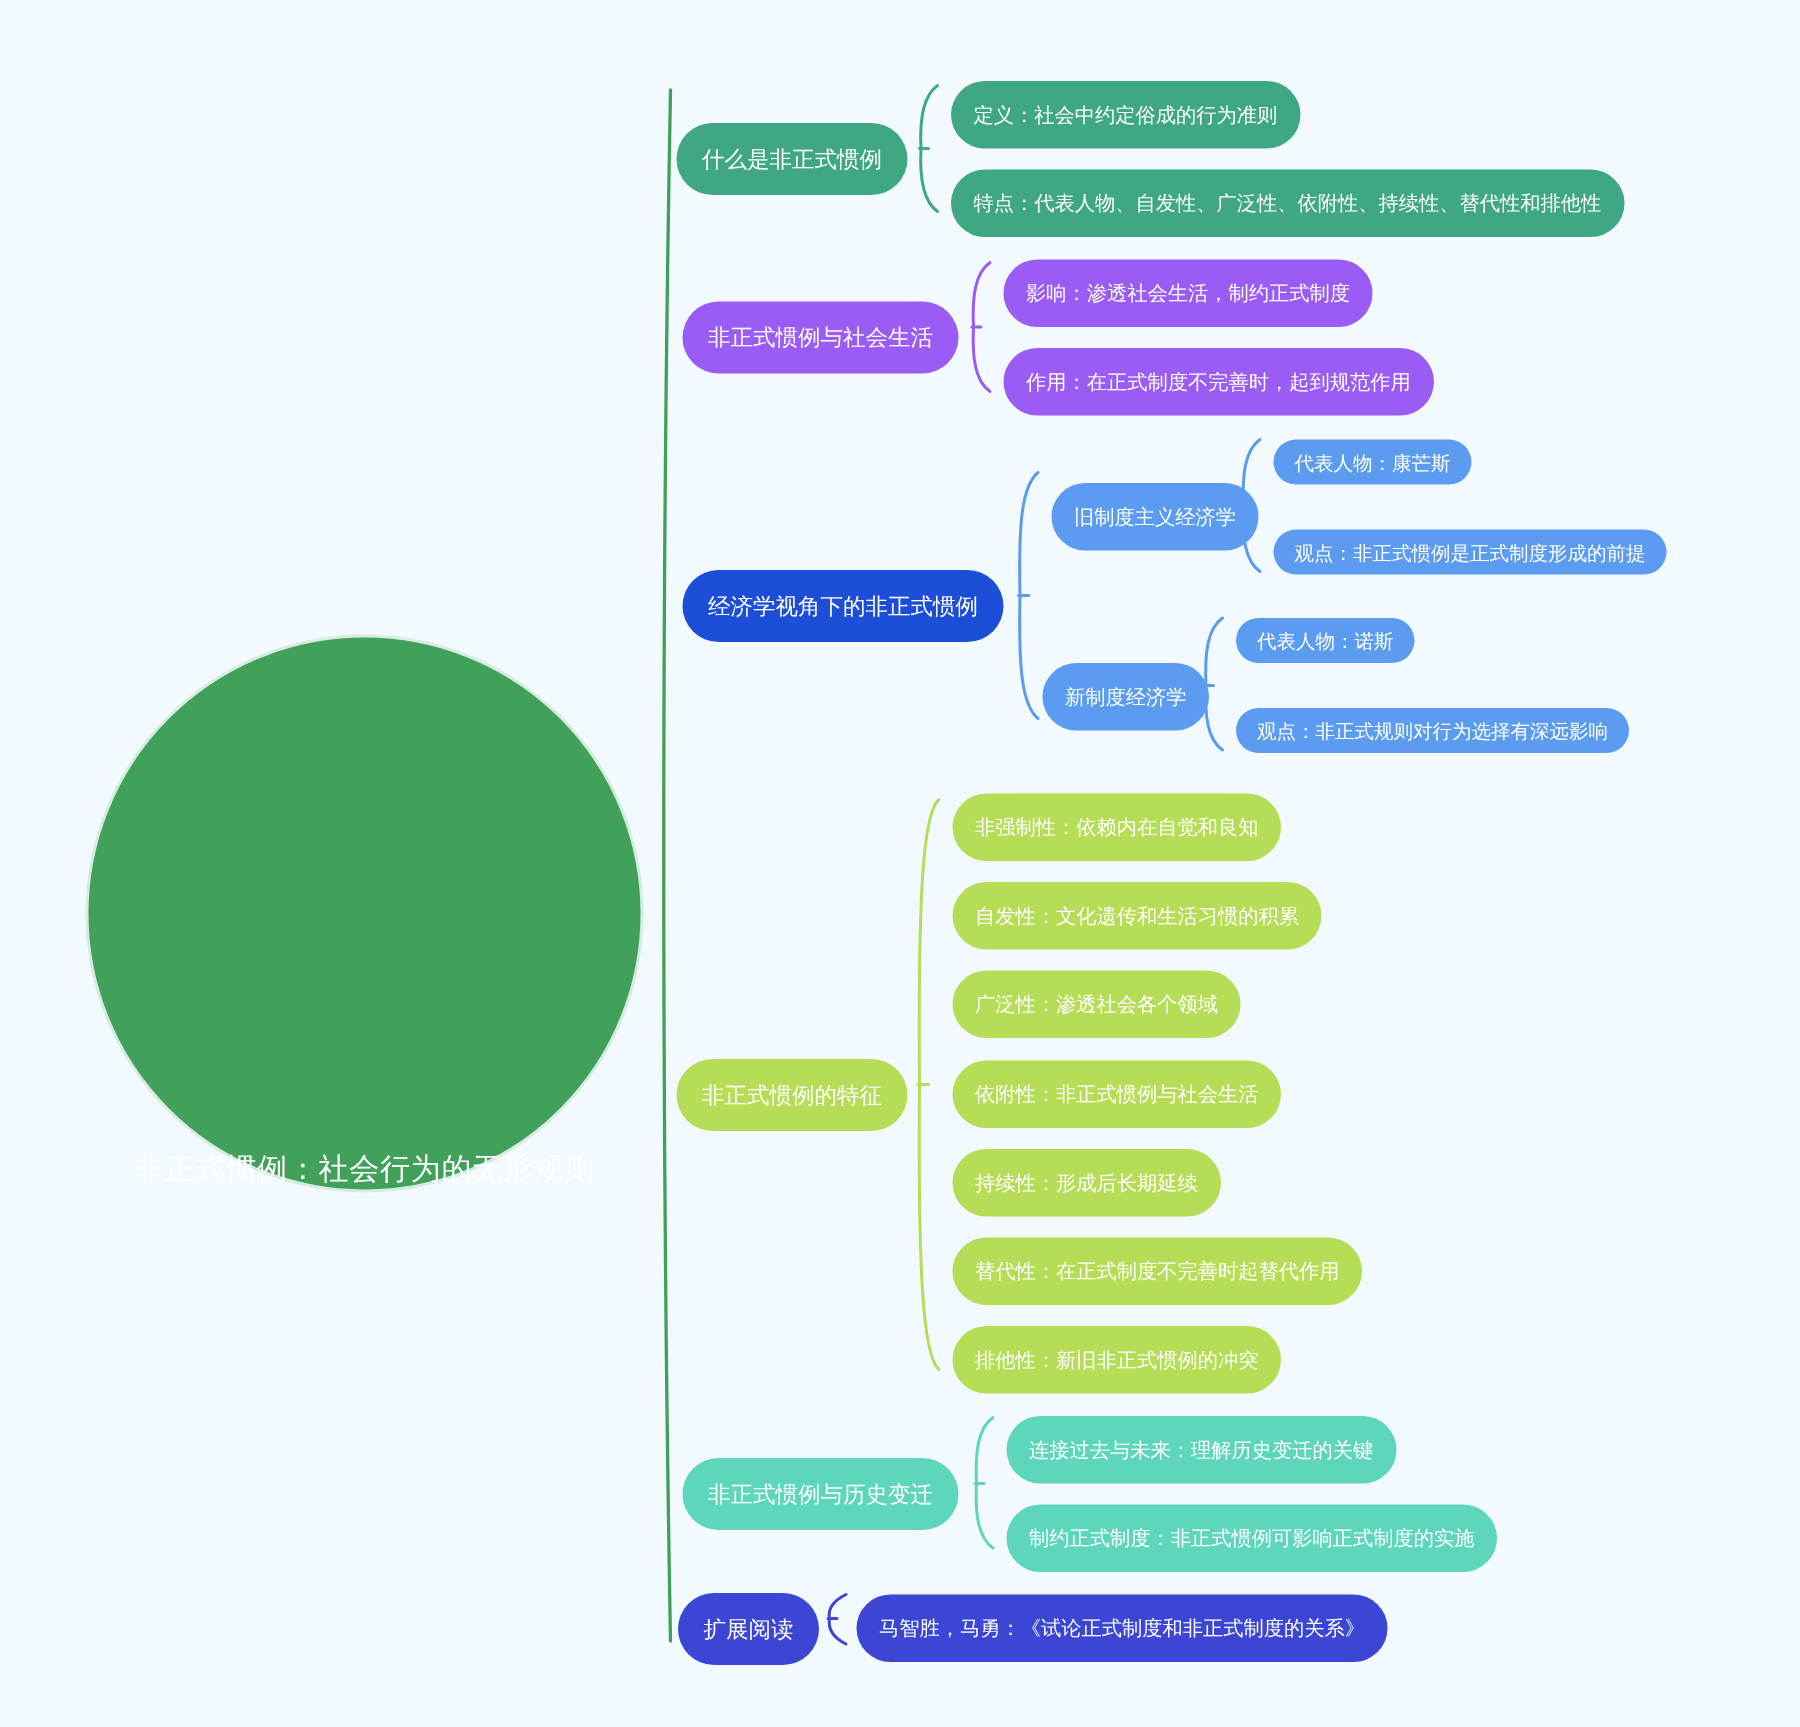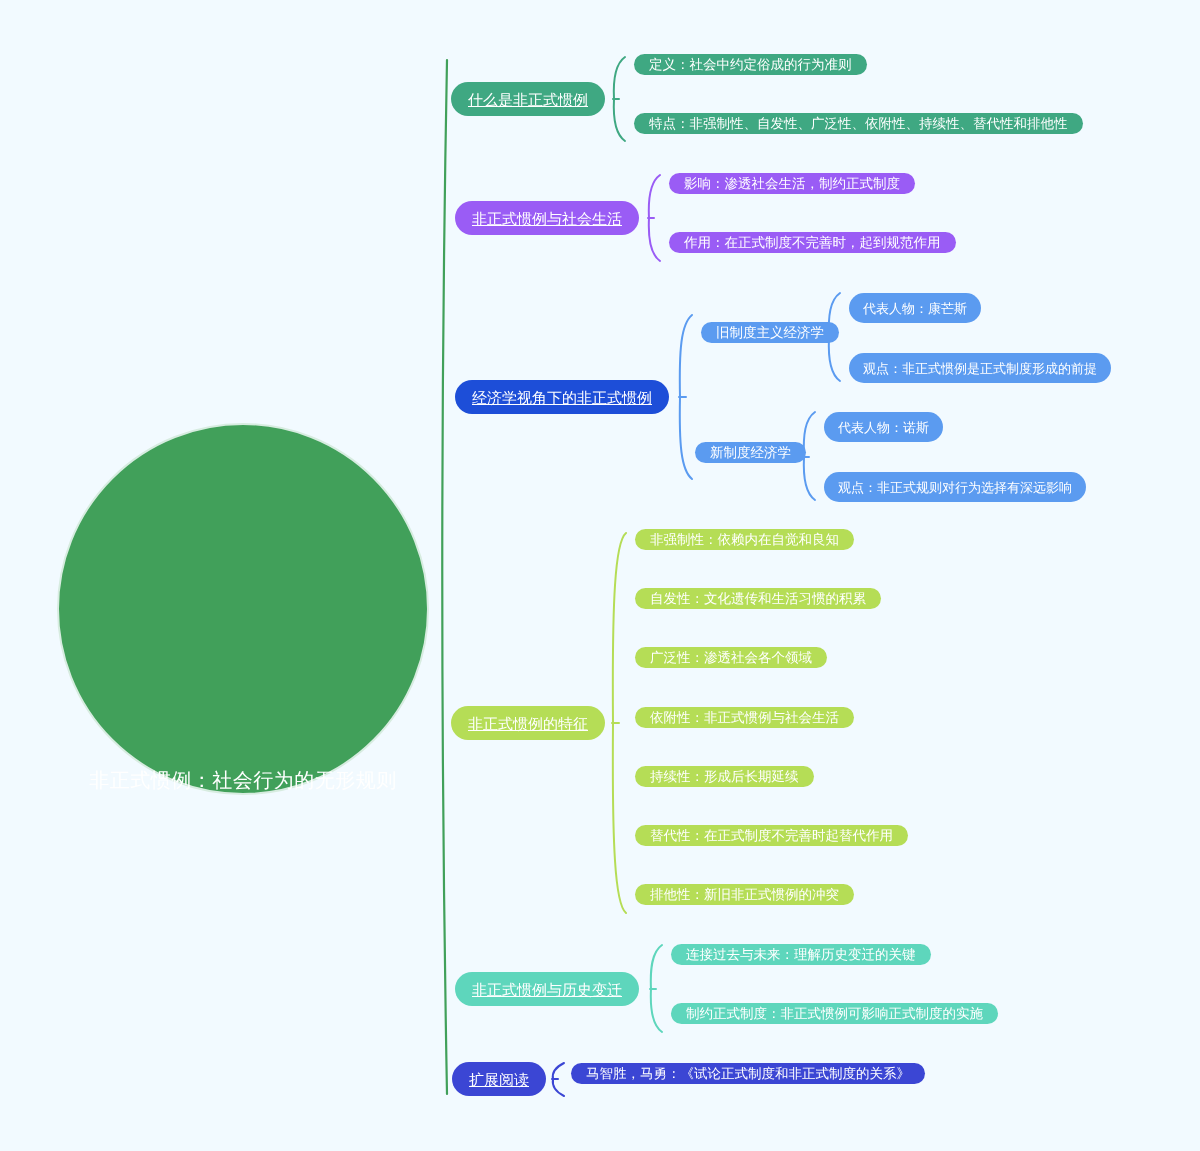--- a/index.html
+++ b/index.html
@@ -63,28 +63,27 @@
     white-space: nowrap;
     border-radius: 999px;
   }
   .node-label {
     display: block;
     line-height: 1;
   }
 
   
   .lvl1 {
-    height: 34px;
+    height: 48px;
     font-size: 15px;
     padding: 0 17px;
-    text-decoration: underline;
   }
   
   .lvl2 {
-    height: 21px;
+    height: 45px;
     font-size: 13.5px;
     padding: 0 15px;
   }
   
   .lvl3 {
     height: 30px;
     font-size: 13px;
     padding: 0 14px;
   }
 </style>
@@ -126,21 +125,21 @@
     <span class="root-label">非正式惯例：社会行为的无形规则</span>
   </div>
 
   <div class="node lvl1" style="left:451px; top:82px; background:#3fa882;">
     <span class="node-label">什么是非正式惯例</span>
   </div>
   <div class="node lvl2" style="left:634px; top:54px; background:#3fa882;">
     <span class="node-label">定义：社会中约定俗成的行为准则</span>
   </div>
   <div class="node lvl2" style="left:634px; top:113px; background:#3fa882;">
-    <span class="node-label">特点：非强制性、自发性、广泛性、依附性、持续性、替代性和排他性</span>
+    <span class="node-label">特点：代表人物、自发性、广泛性、依附性、持续性、替代性和排他性</span>
   </div>
 
   <div class="node lvl1" style="left:455px; top:201px; background:#9a5cf5;">
     <span class="node-label">非正式惯例与社会生活</span>
   </div>
   <div class="node lvl2" style="left:669px; top:173px; background:#9a5cf5;">
     <span class="node-label">影响：渗透社会生活，制约正式制度</span>
   </div>
   <div class="node lvl2" style="left:669px; top:232px; background:#9a5cf5;">
     <span class="node-label">作用：在正式制度不完善时，起到规范作用</span>

